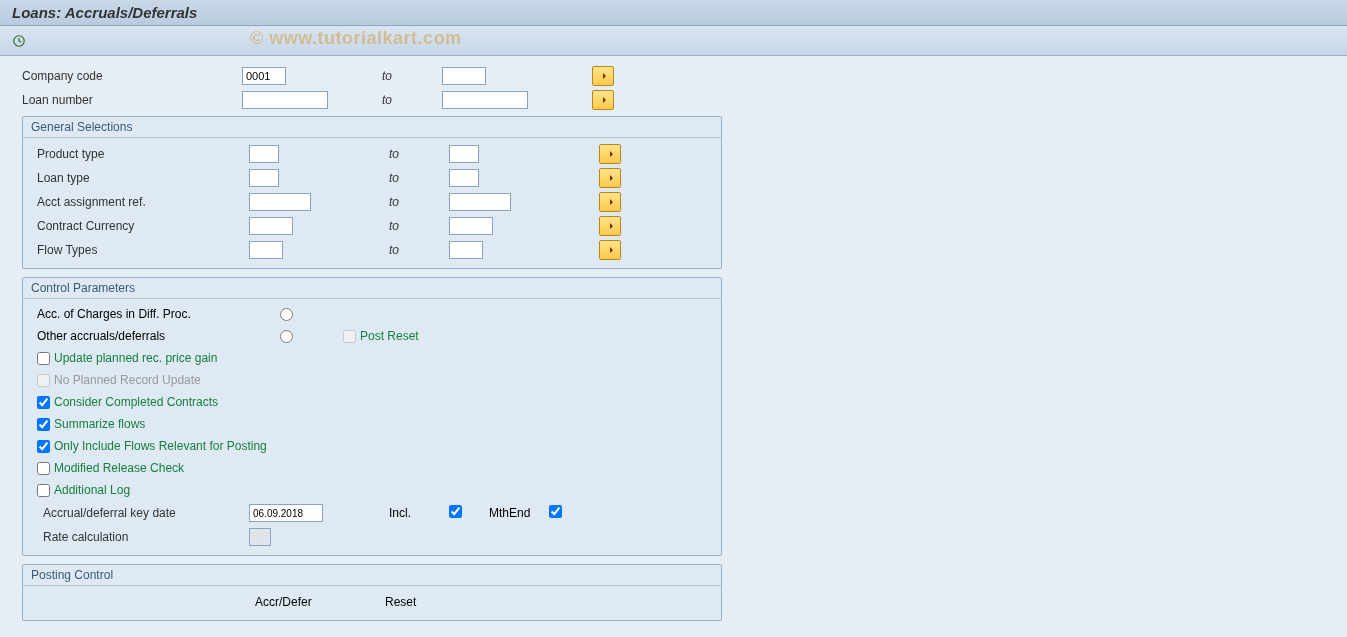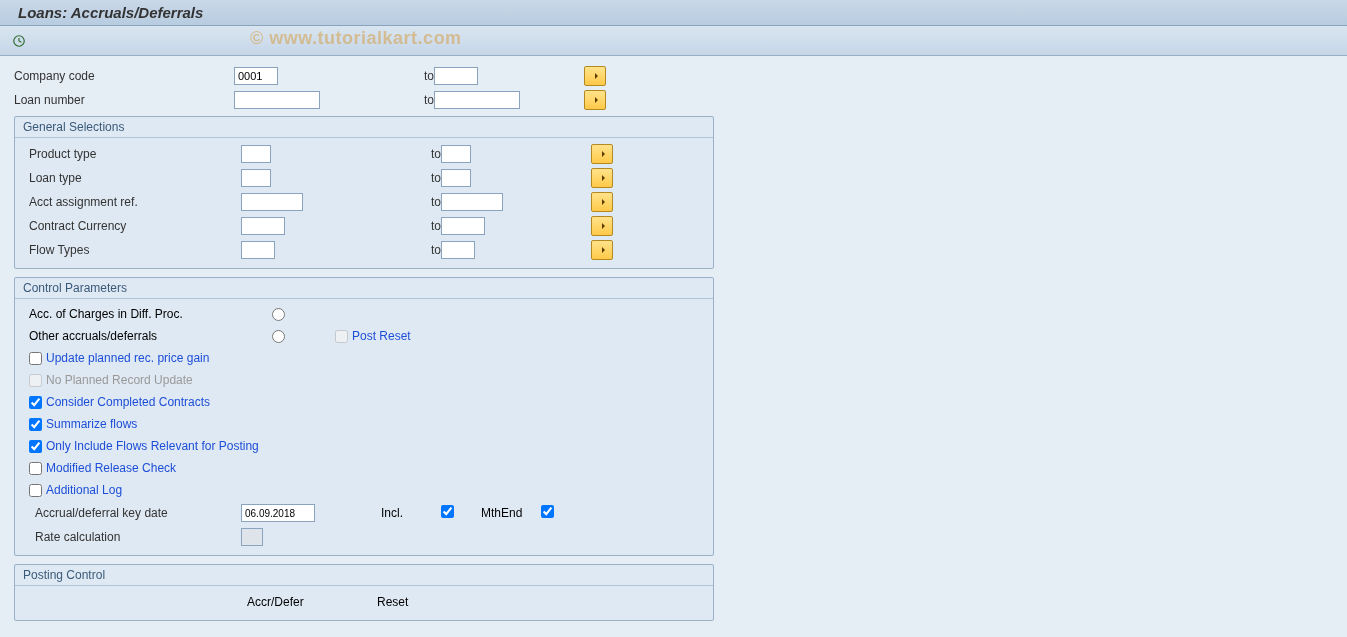--- a/index.html
+++ b/index.html
@@ -8,21 +8,21 @@
     font-size: 12px;
     background: #e5edf5;
     width: 1347px;
     height: 637px;
     overflow: hidden;
     position: relative;
   }
   .title-bar {
     background: linear-gradient(#cad8e8, #b8cce0);
     border-bottom: 1px solid #8aa4c0;
-    padding: 4px 18px;
+    padding: 4px 12px;
     font-weight: bold;
     font-style: italic;
     font-size: 15px;
     color: #333;
   }
   .toolbar {
     background: linear-gradient(#d9e5f0, #c6d6e8);
     border-bottom: 1px solid #9ab0c8;
     padding: 4px 10px;
     height: 30px;
@@ -43,21 +43,21 @@
     font-size: 18px;
     font-weight: bold;
     opacity: 0.55;
     pointer-events: none;
     letter-spacing: 0.5px;
   }
   .content {
     position: relative;
     height: calc(637px - 67px);
     overflow-y: scroll;
-    padding: 8px 8px 8px 8px;
+    padding: 8px 8px 8px 16px;
   }
   .form-row {
     display: flex;
     align-items: center;
     height: 24px;
     padding: 0 6px;
   }
   .label {
     width: 220px;
     color: #333;
@@ -80,22 +80,23 @@
   .input-d {
     width: 74px; height: 18px;
     border: 1px solid #8aa4c0;
     background: #fff;
     font-size: 10px;
     padding: 1px 3px;
   }
   .to-label {
     width: 60px;
     margin-left: 0;
-    text-align: right;
+    text-align: left;
     color: #333;
+    font-style: italic;
   }
   .col-from { width: 140px; display: flex; }
   .col-to   { width: 150px; display: flex; }
   .multi-btn {
     width: 22px; height: 20px;
     background: linear-gradient(#ffe38a, #ffc94a);
     border: 1px solid #b48a20;
     border-radius: 2px;
     display: flex; align-items: center; justify-content: center;
     cursor: pointer;
@@ -115,21 +116,21 @@
   }
   .groupbox-body {
     padding: 4px 0 6px 0;
   }
   .radio-row, .check-row {
     display: flex;
     align-items: center;
     height: 22px;
     padding: 0 14px;
   }
-  .radio-row label, .check-row label { margin-left: 4px; color: #1d4ed8; }
+  .radio-row label, .check-row label { margin-left: 4px; color: #15803d; }
   .radio-row input, .check-row input { margin: 0; }
   .radio-col { width: 256px; display:flex; align-items:center; }
   .disabled-text { color: #999; }
   .check-row.disabled label { color: #999; }
   .check-row input[type=checkbox] { width:13px; height:13px; }
   .key-row .label { width: 220px; padding-left: 14px; }
   .key-row .aux-label { width: 60px; text-align: left; }
   ::-webkit-scrollbar { width: 16px; background: #e5edf5; }
   ::-webkit-scrollbar-thumb { background: #c6d6e8; border: 1px solid #9ab0c8; }
   ::-webkit-scrollbar-button { height:16px; background:#d0dcea; border:1px solid #9ab0c8; }

